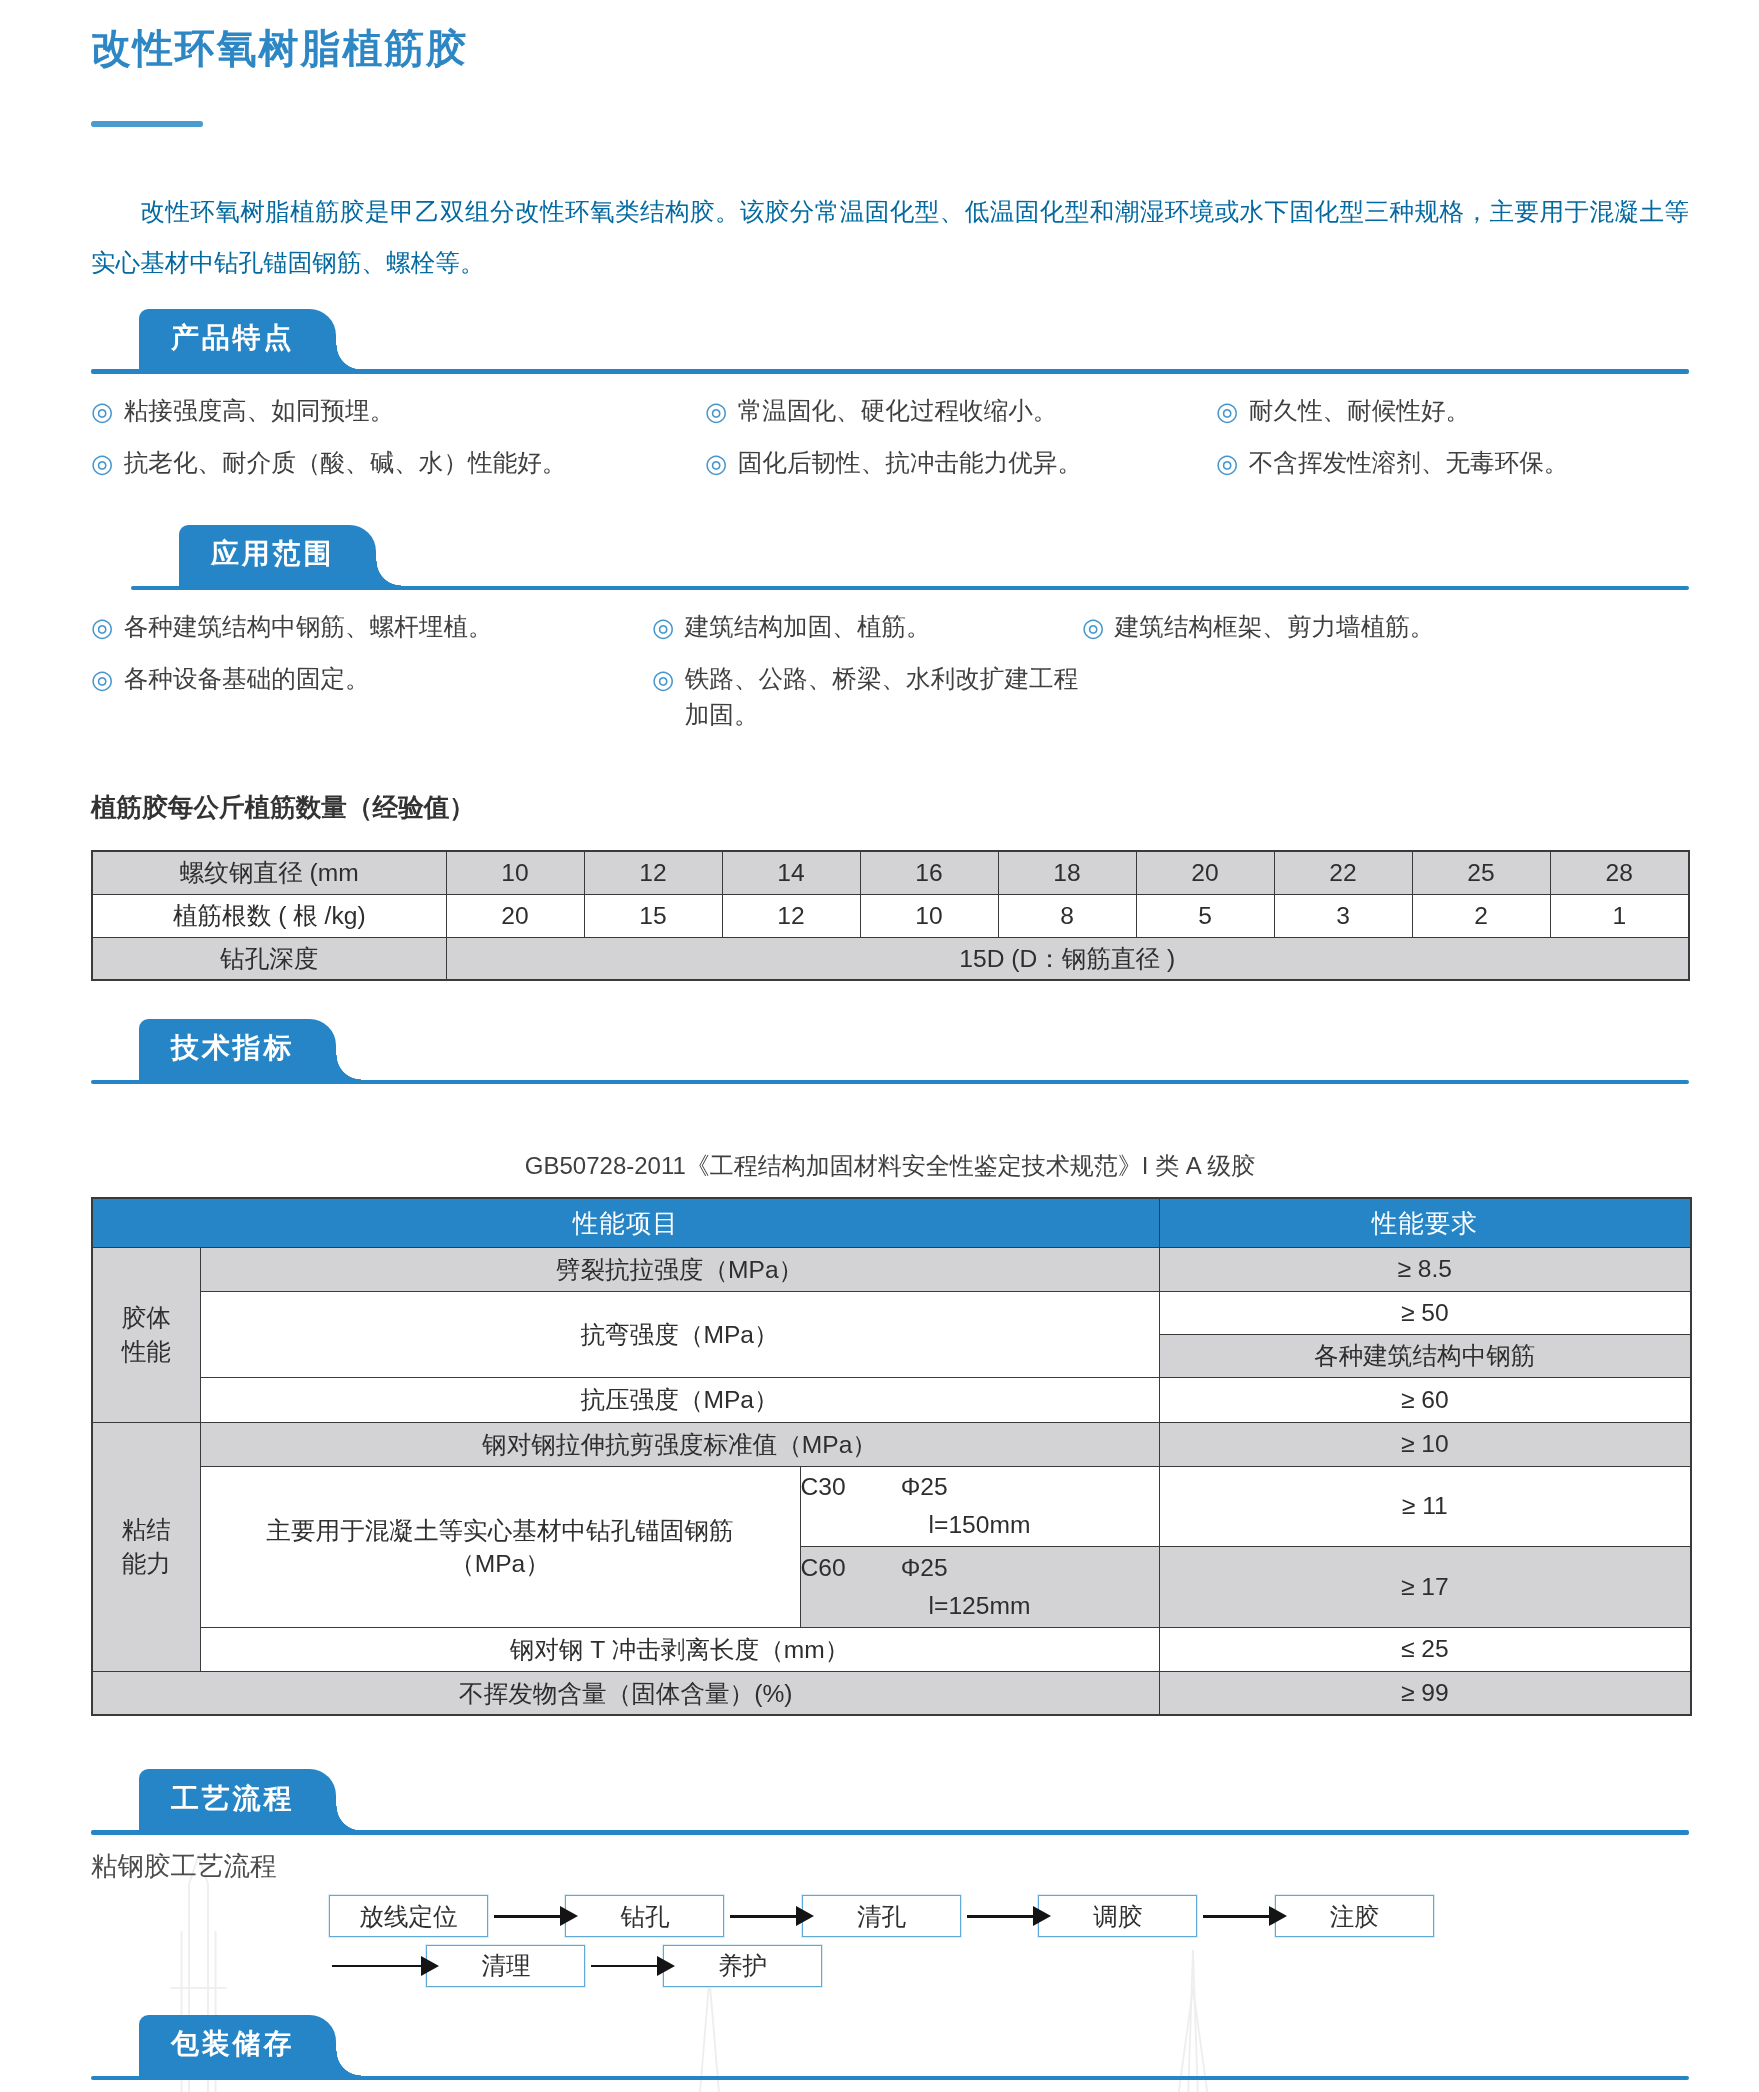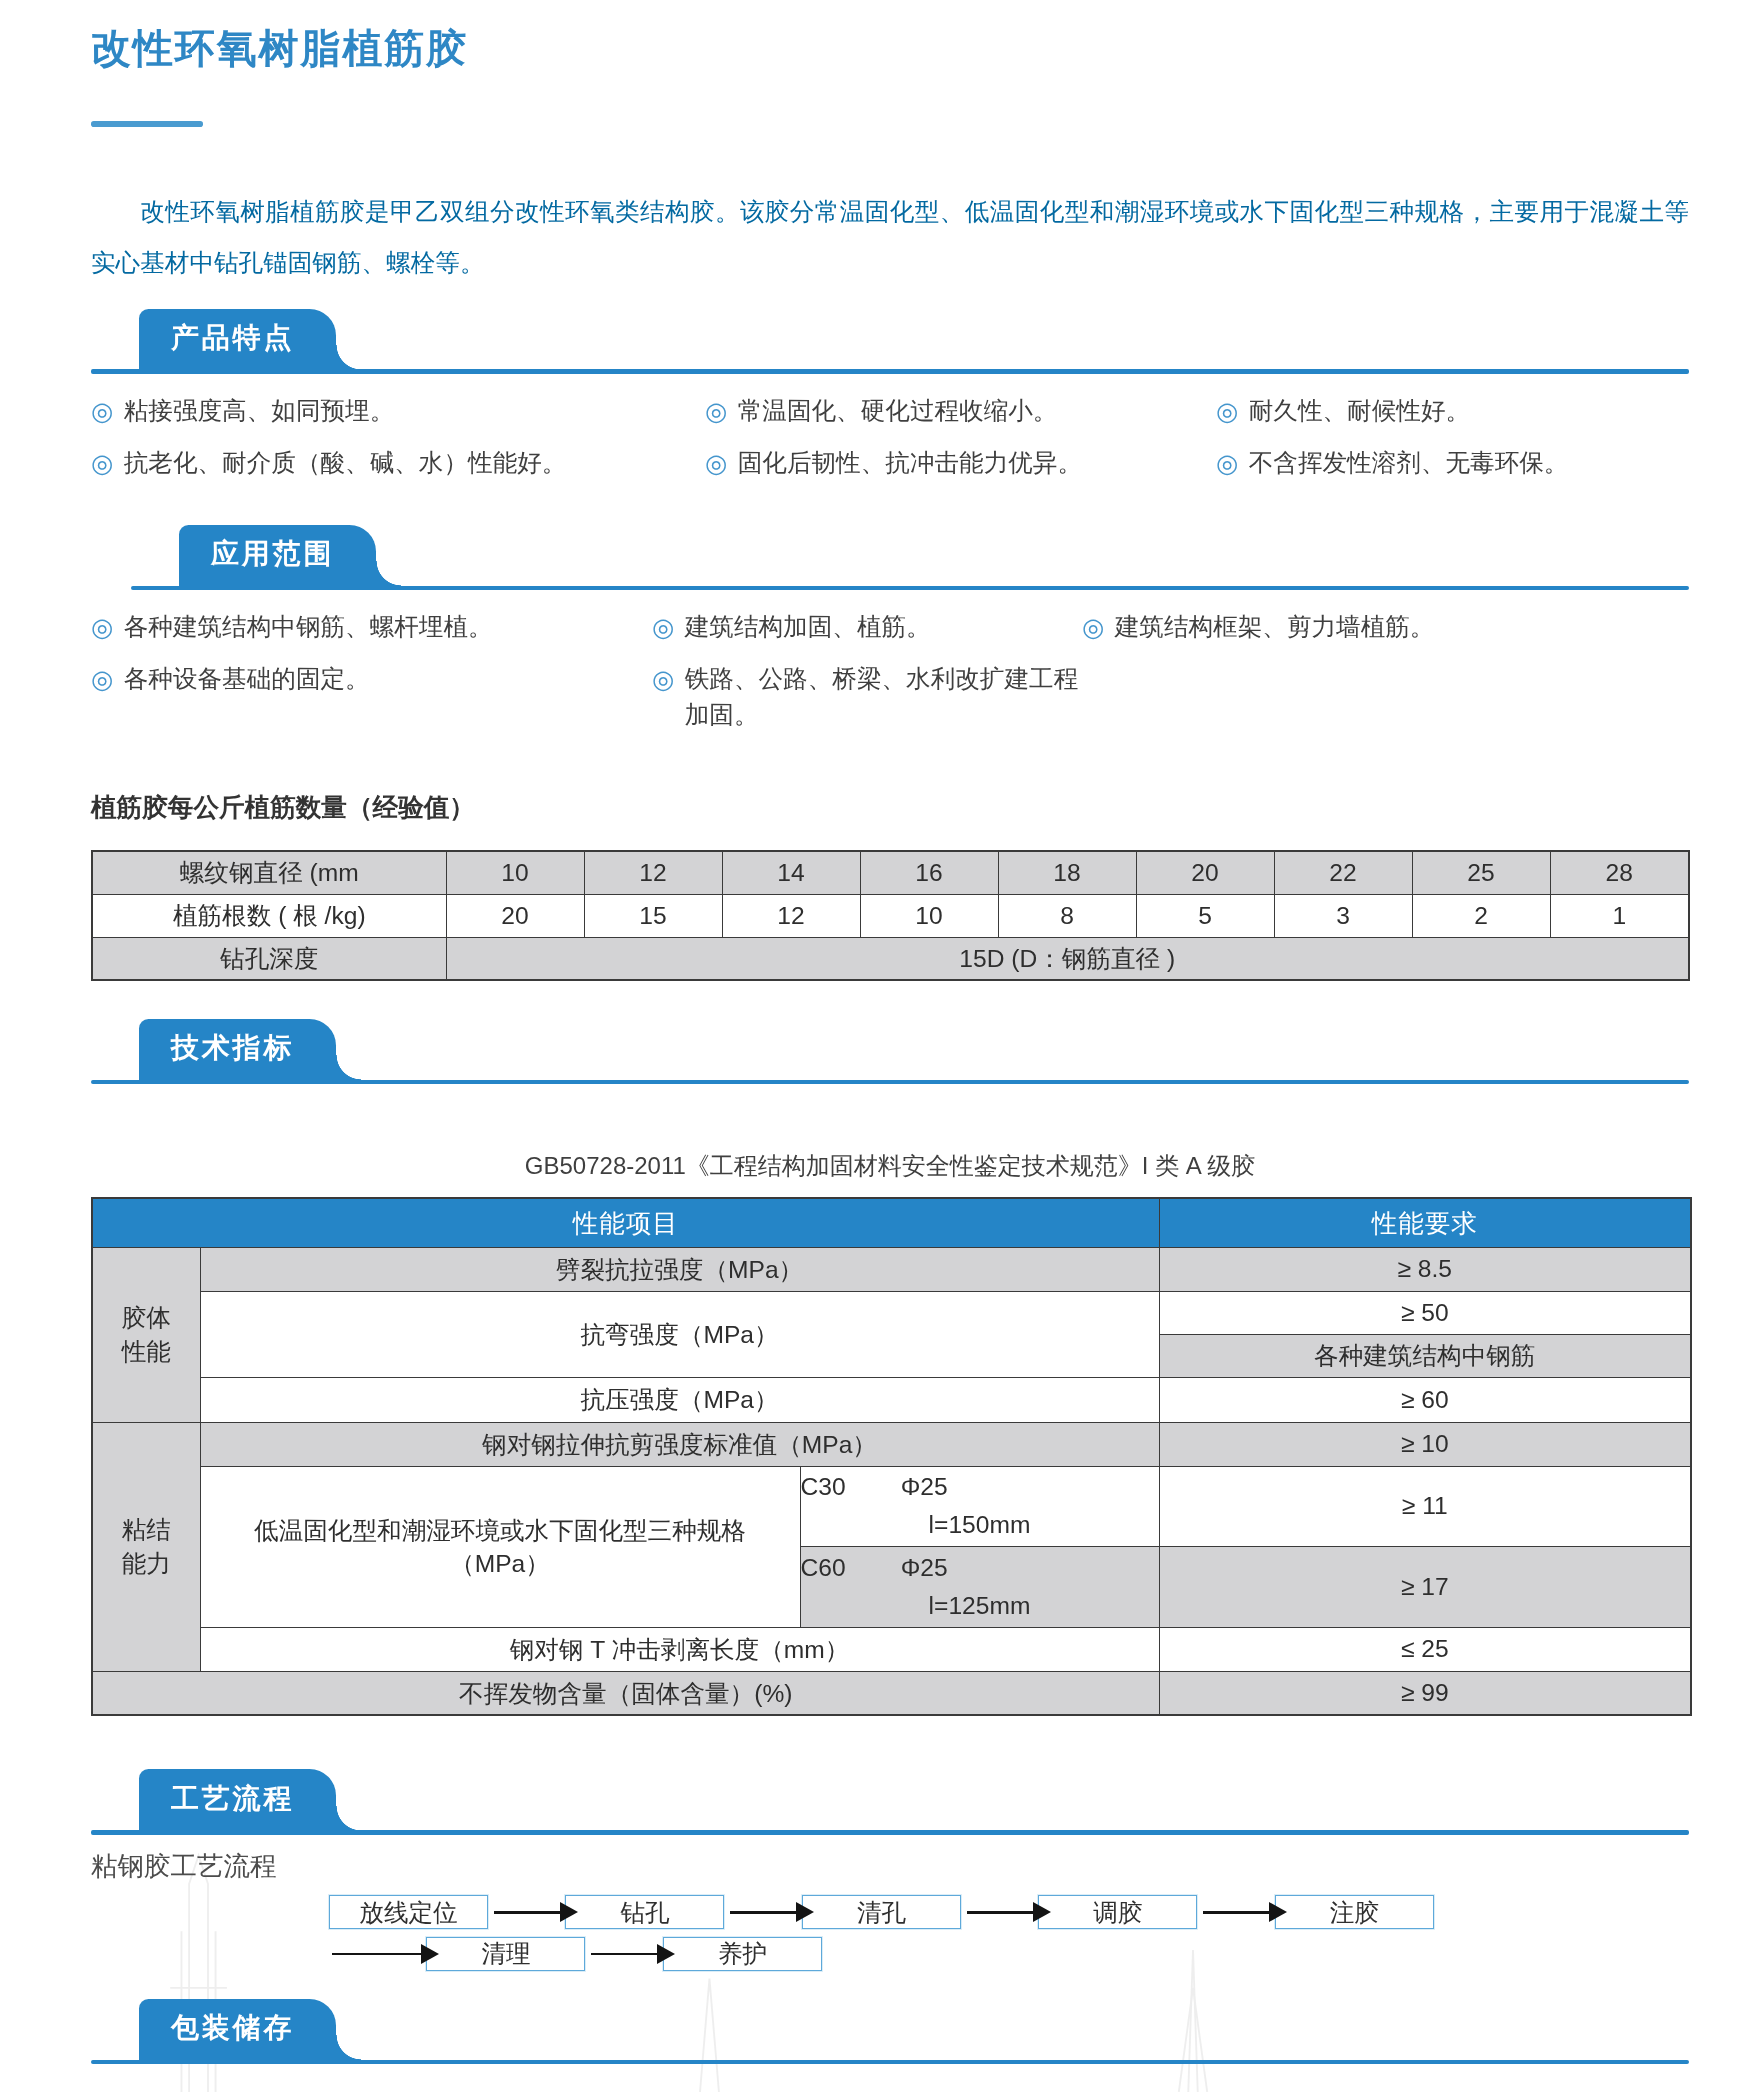--- a/index.html
+++ b/index.html
@@ -57,21 +57,21 @@
   .grp div { line-height:34px; }
   .cond { display:flex; justify-content:flex-start; column-gap:55px; line-height:38px; }
   .cond2 { line-height:38px; }
 
   
   .flow-sub { margin-top:13.2px; font-size:26.5px; color:#4c4c4c; }
   .flow-row { display:flex; align-items:center; }
   .flow-row1 { margin-top:11.4px; margin-left:238px; }
   .flow-row2 { margin-top:7.6px;  margin-left:235px; }
   .fbox {
-    height:34px; border:1.9px solid #5ea9da; background:#fff; display:flex;
+    height:42px; border:1.9px solid #5ea9da; background:#fff; display:flex;
     align-items:center; justify-content:center; font-size:24.6px; color:#2f2f2f;
     padding:0 28px; min-width:159px; box-shadow:0 0 0 0.9px #d8ebf7;
   }
   .arrow { position:relative; width:68px; height:2.8px; background:#141414; margin:0 3.8px 0 5.7px; }
   .arrow::after {
     content:''; position:absolute; right:-16px; top:-8.5px;
     border-left:18px solid #141414; border-top:10px solid transparent; border-bottom:10px solid transparent;
   }
 
   
@@ -271,21 +271,21 @@
     <tr style="height:44px">
       <td class="g grp" rowspan="4">
         <div>粘结</div>
         <div>能力</div>
       </td>
       <td class="g" colspan="2">钢对钢拉伸抗剪强度标准值（MPa）</td>
       <td class="g">≥ 10</td>
     </tr>
     <tr style="height:80px">
       <td class="w" rowspan="2">
-        <div>低温固化型和潮湿环境或水下固化型三种规格</div>
+        <div>主要用于混凝土等实心基材中钻孔锚固钢筋</div>
         <div>（MPa）</div>
       </td>
       <td class="w">
         <div class="cond">
               <span>C30</span>
               <span>Φ25</span>
             </div>
         <div class="cond2">l=150mm</div>
       </td>
       <td class="w">≥ 11</td>

